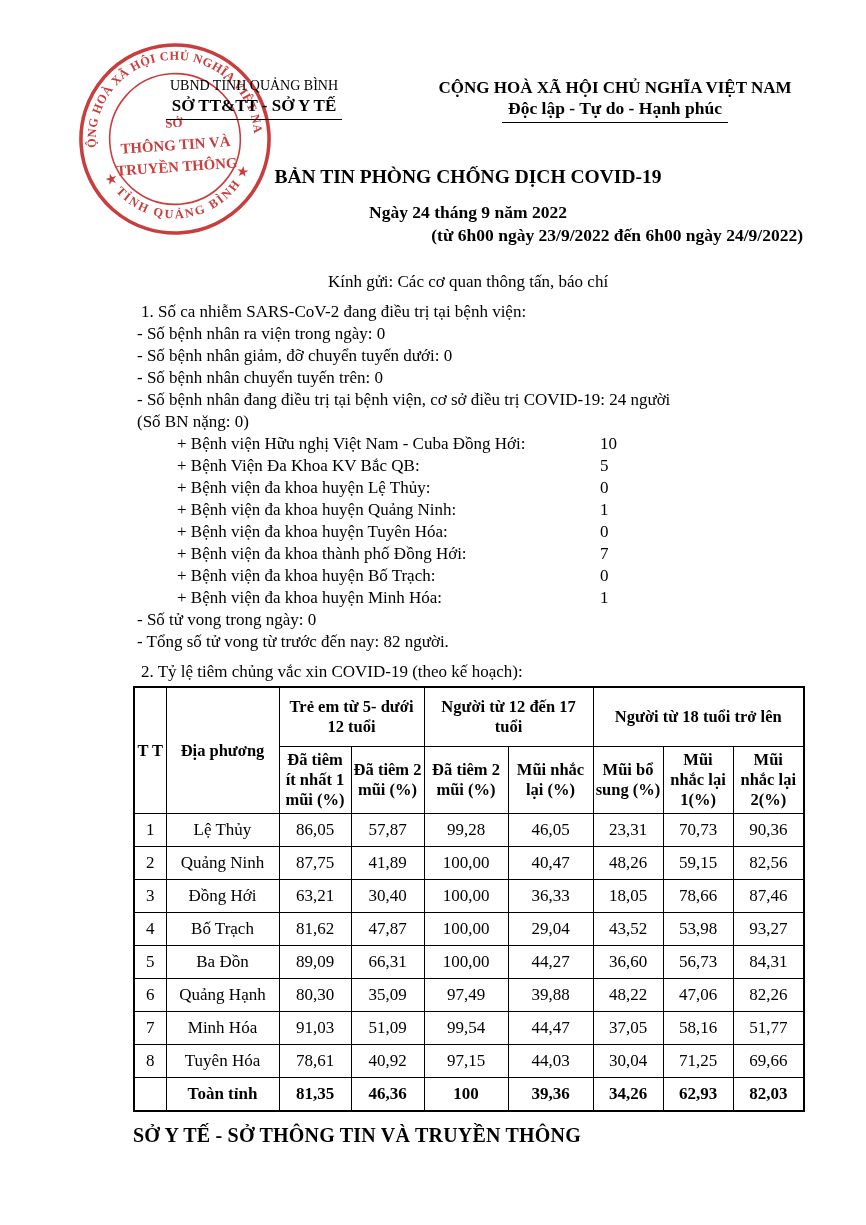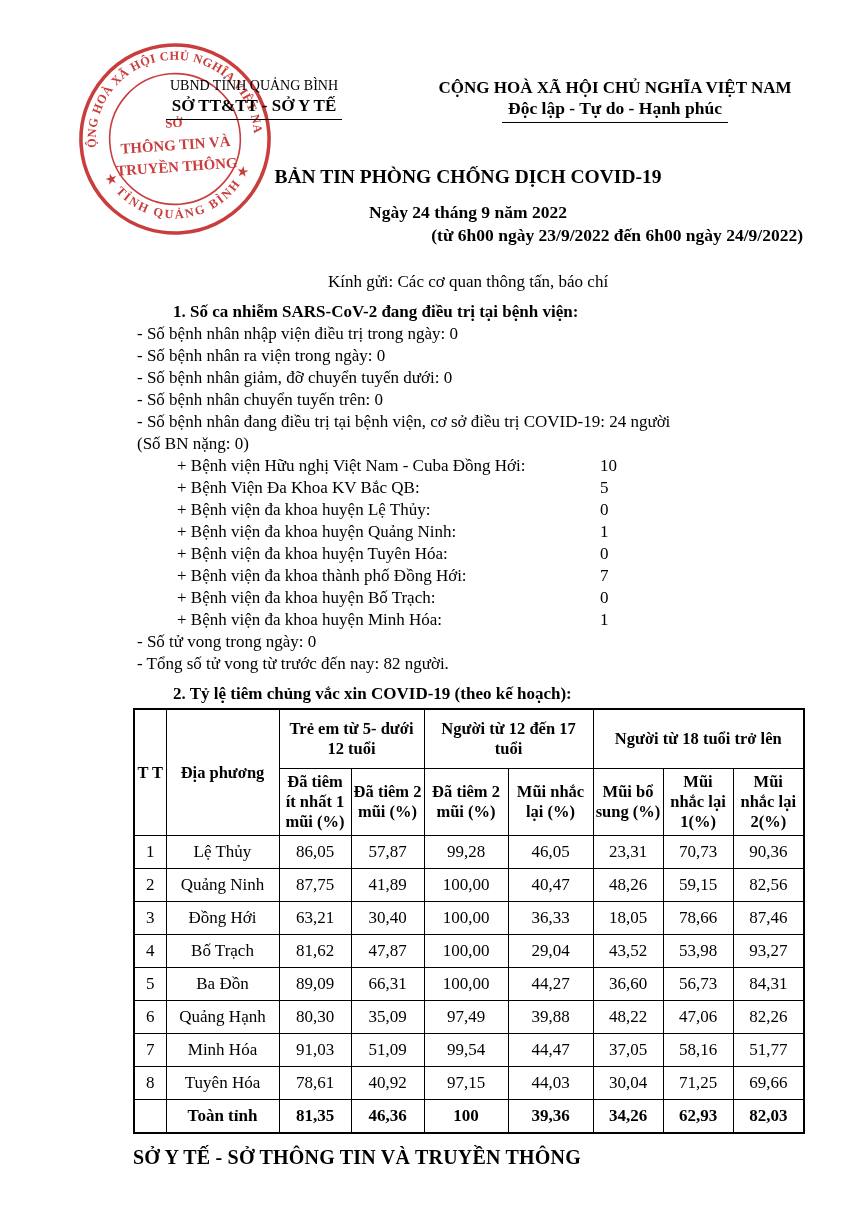--- a/index.html
+++ b/index.html
@@ -26,21 +26,21 @@
   }
   .header-right .l1 { font-size:17px; font-weight:bold; }
   .header-right .l2 { font-size:17.5px; font-weight:bold; }
   .underlined { display:inline-block; border-bottom:1.6px solid #000; padding:0 6px 3px 6px;text-align:right; }
   
   .content { position:absolute; left:133px; top:0; width:670px; z-index:2; font-size:17px; }
   .doc-title   { margin-top:166px; text-align:center; font-weight:bold; font-size:19.5px; }
   .doc-date    { margin-top:13px;  text-align:center; font-weight:bold; font-size:17.5px; line-height:23px; }
   .doc-period  { text-align:right; font-weight:bold; font-size:17.5px; line-height:23px; }
   .salutation  { margin-top:23px; text-align:center; line-height:23px; }
-  .sec-heading { margin-top:8px; font-weight:bold; line-height:22px; padding-left:8px;margin-left:32px; }
+  .sec-heading { margin-top:8px; font-weight:normal; line-height:22px; padding-left:8px; }
   .sec1-lines div { line-height:22px; padding-left:4px; }
   .hospital-list { margin:0; padding:0; list-style:none; }
   .hospital-list li { position:relative; line-height:22px; padding-left:44px; }
   .hospital-list .hval { position:absolute; left:467px; top:0; }
   
   table.vax {
     width:670px; border-collapse:collapse; margin-top:3px;
     table-layout:fixed; border:2px solid #000;
   }
   table.vax th, table.vax td {
@@ -96,21 +96,20 @@
   </div>
 
   <div class="content">
     <div class="doc-title">BẢN TIN PHÒNG CHỐNG DỊCH COVID-19</div>
     <div class="doc-date">Ngày 24 tháng 9 năm 2022</div>
     <div class="doc-period">(từ 6h00 ngày 23/9/2022 đến 6h00 ngày 24/9/2022)</div>
     <div class="salutation">Kính gửi: Các cơ quan thông tấn, báo chí</div>
 
     <div class="sec-heading">1. Số ca nhiễm SARS-CoV-2 đang điều trị tại bệnh viện:</div>
     <div class="sec1-lines">
-        <div>- Số bệnh nhân nhập viện điều trị trong ngày: 0</div>
         <div>- Số bệnh nhân ra viện trong ngày: 0</div>
         <div>- Số bệnh nhân giảm, đỡ chuyển tuyến dưới: 0</div>
         <div>- Số bệnh nhân chuyển tuyến trên: 0</div>
         <div>- Số bệnh nhân đang điều trị tại bệnh viện, cơ sở điều trị COVID-19: 24 người</div>
         <div>(Số BN nặng: 0)</div>
       </div>
     <ul class="hospital-list">
         <li><span>+ Bệnh viện Hữu nghị Việt Nam - Cuba Đồng Hới:</span><span class="hval">10</span></li>
         <li><span>+ Bệnh Viện Đa Khoa KV Bắc QB:</span><span class="hval">5</span></li>
         <li><span>+ Bệnh viện đa khoa huyện Lệ Thủy:</span><span class="hval">0</span></li>

